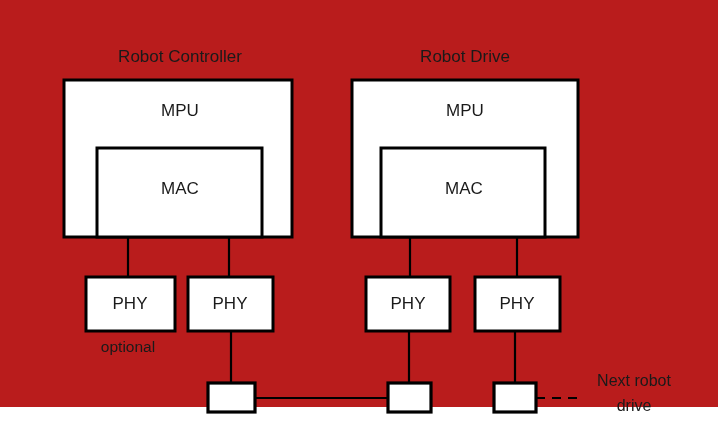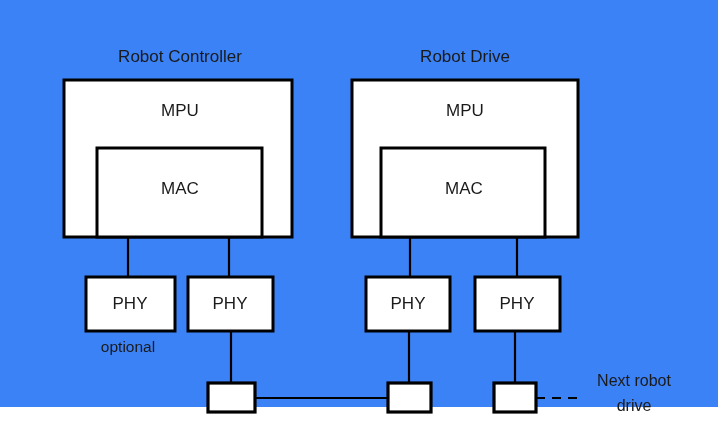--- a/index.html
+++ b/index.html
@@ -10,21 +10,21 @@
   body {
     width: 718px;
     height: 447px;
     overflow: hidden;
     font-family: "Liberation Sans", sans-serif;
   }
   #diagram-root {
     position: relative;
     width: 718px;
     height: 407px;
-    background: #3b82f6;
+    background: #b91c1c;
   }
   svg#network-diagram {
     display: block;
     width: 718px;
     height: 447px;
   }
   .box-shape {
     fill: #ffffff;
     stroke: #000000;
     stroke-width: 3;

